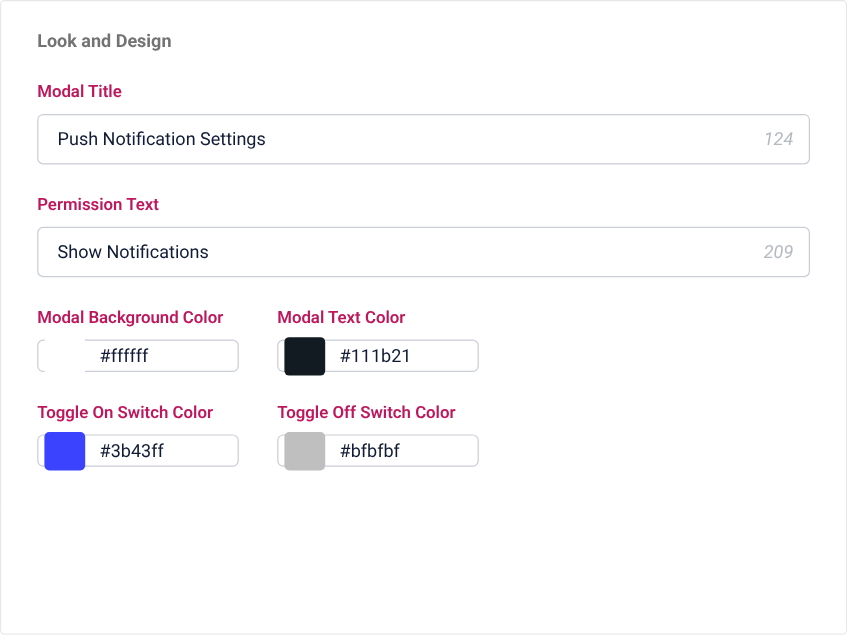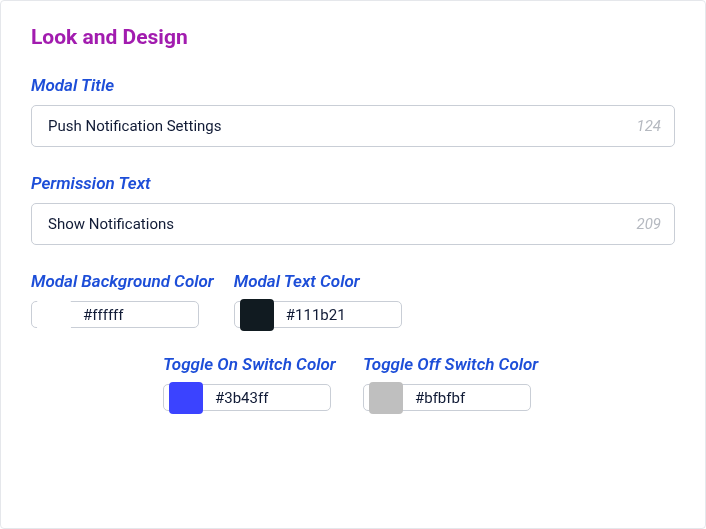--- a/index.html
+++ b/index.html
@@ -14,35 +14,34 @@
       width: 706px;
       height: 529px;
     }
     .panel {
       border: 1px solid #e5e7eb;
       border-radius: 4px;
       padding: 24px 30px 30px 30px;
       height: 100%;
     }
     .panel-title {
-      font-size: 21px;
+      font-size: 15px;
       font-weight: 700;
-      color: #a21caf;
+      color: #737373;
       margin-bottom: 26px;
     }
     .field-group {
       margin-bottom: 26px;
     }
     .field-label {
-      font-size: 17px;
+      font-size: 14px;
       font-weight: 600;
-      color: #1d4ed8;
+      color: #be185d;
       margin-bottom: 10px;
       display: block;
-      font-style: italic;
     }
     .text-input-wrapper {
       position: relative;
       width: 100%;
     }
     .text-input {
       width: 100%;
       height: 42px;
       border: 1px solid #c9ced6;
       border-radius: 5px;
@@ -127,21 +126,21 @@
     </div>
     <div class="color-field">
       <label class="field-label">Modal Text Color</label>
       <div class="color-input-wrapper">
         <div class="swatch" style="background:#111b21;"></div>
         <input type="text" class="color-value" value="#111b21" style="">
       </div>
     </div>
   </div>
 
-  <div class="colors-row" style="margin-bottom:0;justify-content:center;">
+  <div class="colors-row" style="margin-bottom:0;">
     <div class="color-field">
       <label class="field-label">Toggle On Switch Color</label>
       <div class="color-input-wrapper">
         <div class="swatch" style="background:#3b43ff;"></div>
         <input type="text" class="color-value" value="#3b43ff" style="">
       </div>
     </div>
     <div class="color-field">
       <label class="field-label">Toggle Off Switch Color</label>
       <div class="color-input-wrapper">

